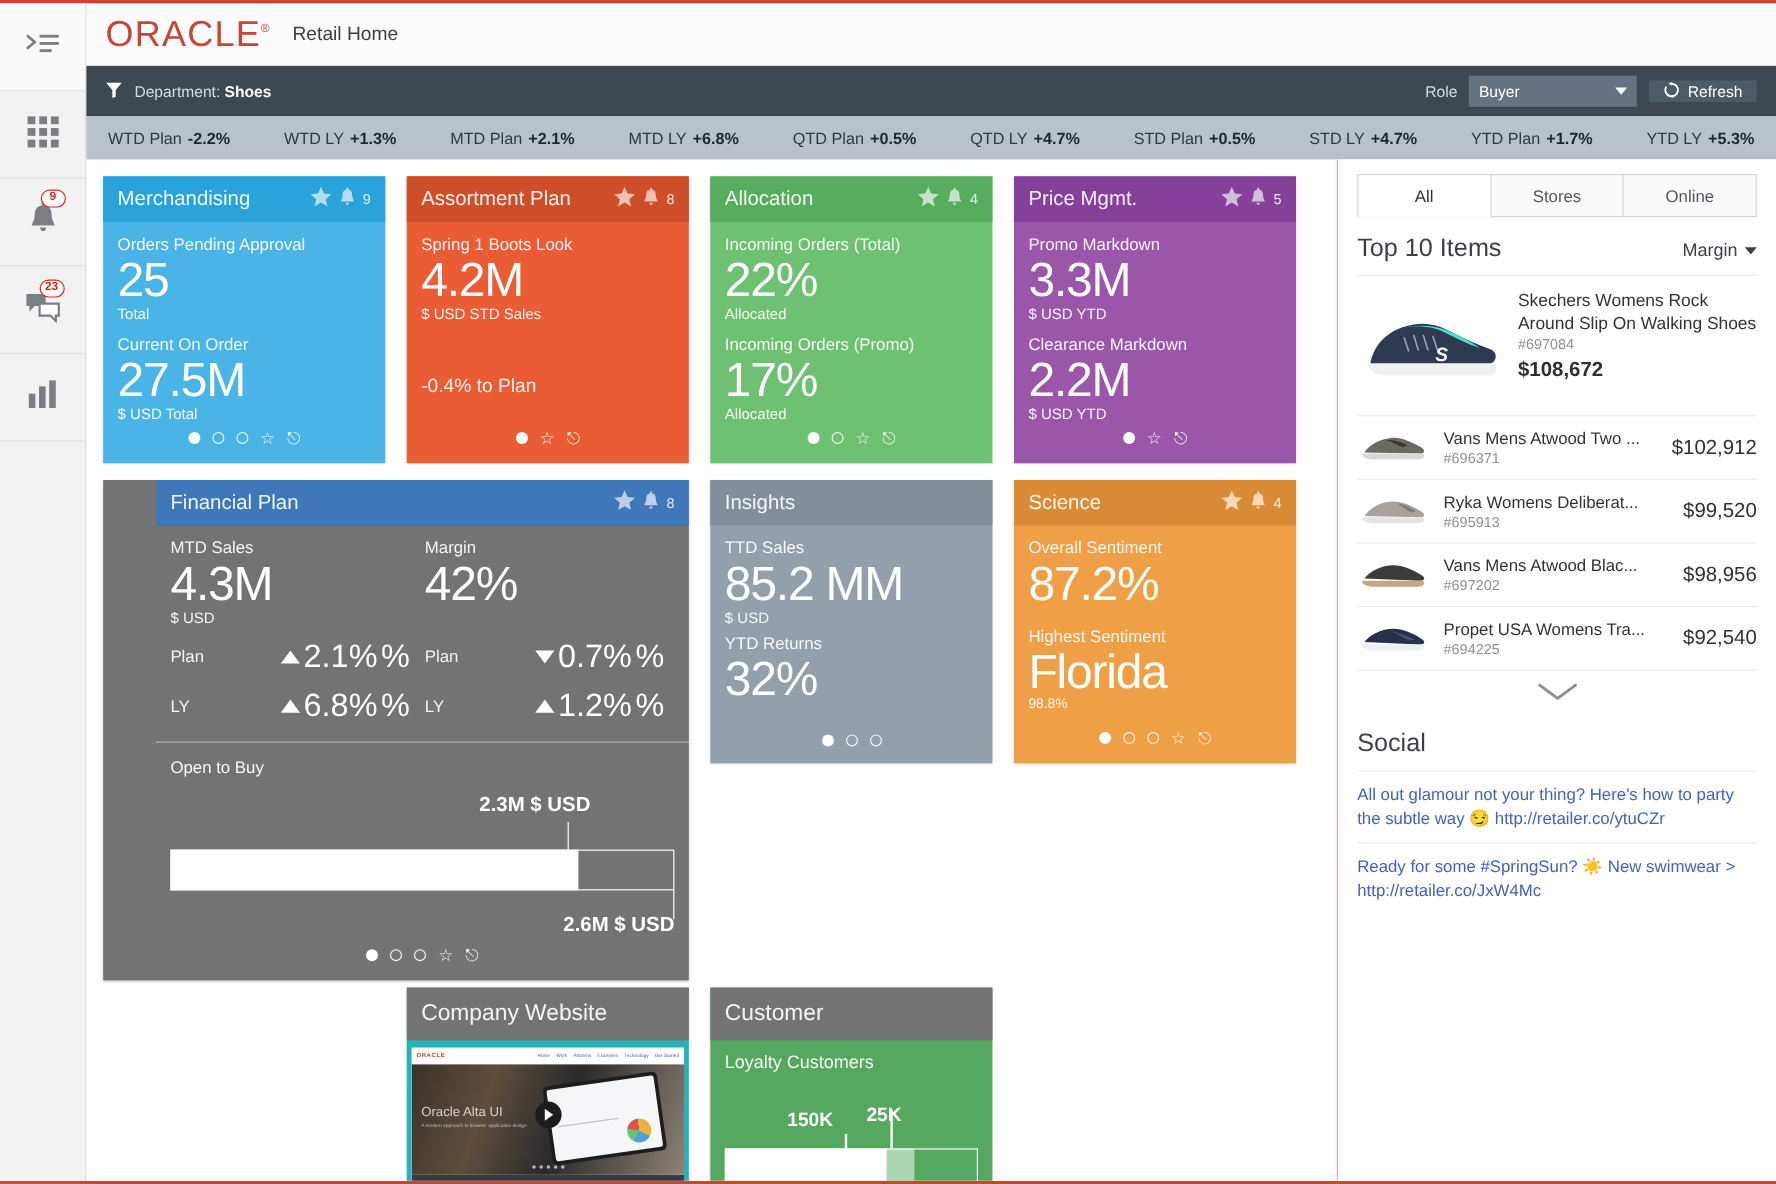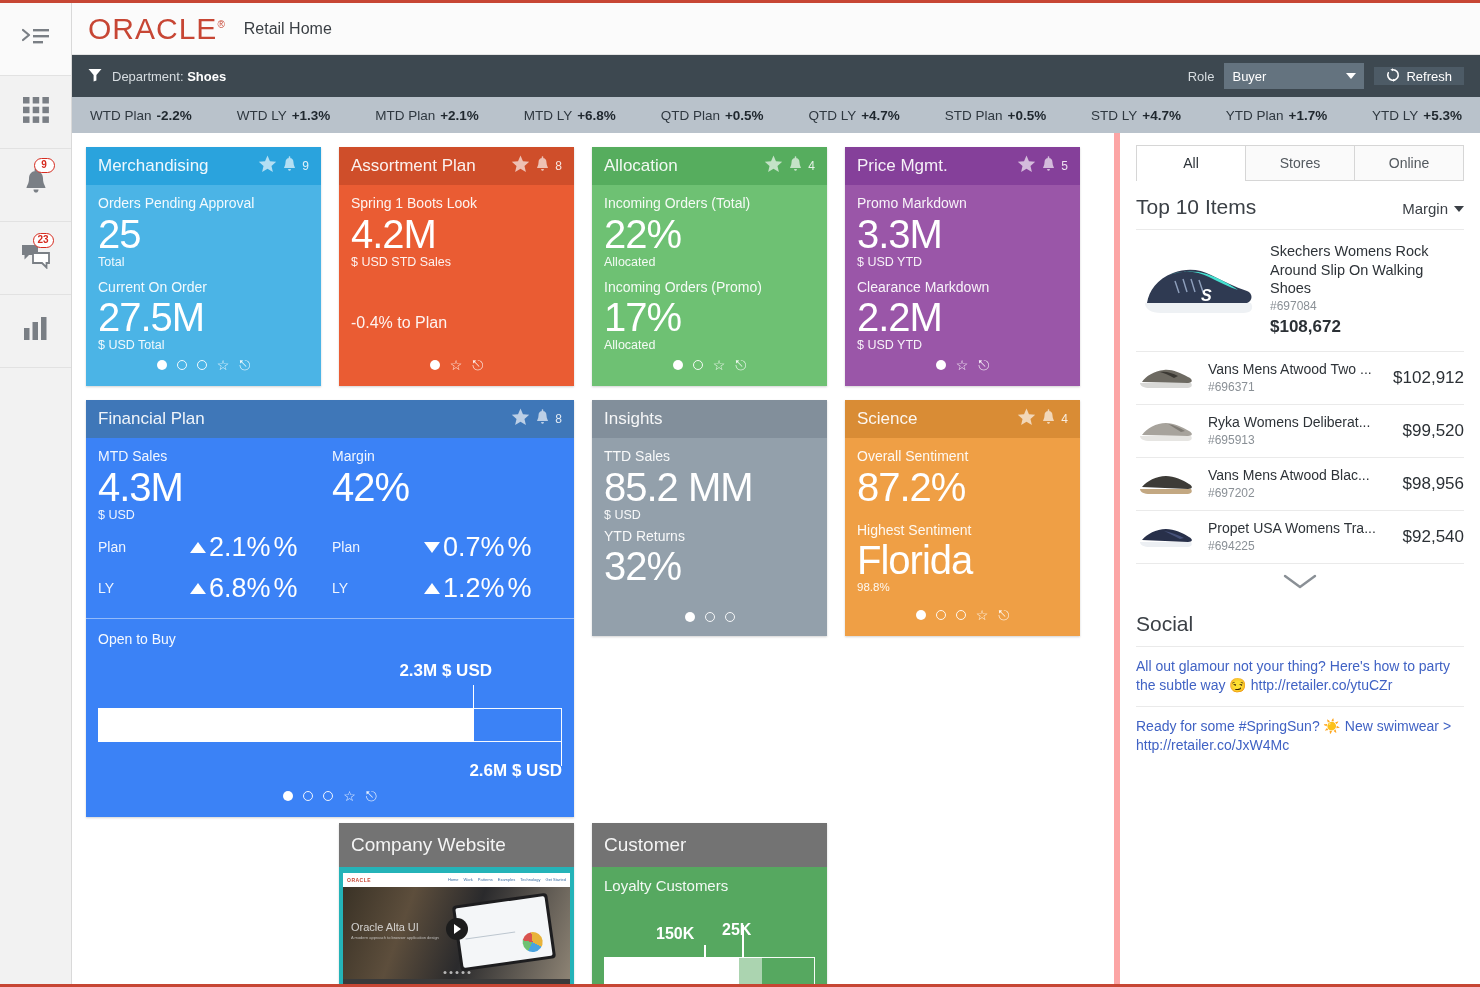--- a/index.html
+++ b/index.html
@@ -188,21 +188,21 @@
 
   
   .t-merch      { background: #4bb4e6; }
   .t-merch .tile-head { background: #2aa3dd; }
   .t-assort     { background: #ea5c33; }
   .t-assort .tile-head { background: #cf4e2a; }
   .t-alloc      { background: #6ec173; }
   .t-alloc .tile-head { background: #56ad5e; }
   .t-price      { background: #9a56a8; }
   .t-price .tile-head { background: #85409a; }
-  .t-fin        { background: #3b82f6; }
+  .t-fin        { background: #737373; padding-left: 44px; }
   .t-fin .tile-head { background: #3f77b8; }
   .t-insight    { background: #93a0ab; }
   .t-insight .tile-head { background: #828f9b; }
   .t-sci        { background: #ef9f45; }
   .t-sci .tile-head { background: #d98c35; }
   .t-web        { background: #24b3b8; }
   .t-web .tile-head { background: #737373; }
   .t-cust       { background: #56a860; }
   .t-cust .tile-head { background: #737373; }
 
@@ -304,21 +304,21 @@
   .wt-hero-text { position: absolute; left: 8px; top: 34px; color: #e8e8e8; }
   .wt-h1 { font-size: 11px; opacity: .85; }
   .wt-h2 { font-size: 4px; opacity: .7; margin-top: 2px; }
   .wt-dots { position: absolute; left: 50%; bottom: 5px; transform: translateX(-50%); display: flex; gap: 3px; }
   .wt-dots i { width: 3px; height: 3px; border-radius: 50%; background: rgba(255,255,255,.65); display: block; }
   .wt-strip { height: 14px; background: #3a3a3a; }
 
   
   .rightpanel {
     width: 366px; flex: 0 0 366px;
-    border-left: 6px solid #fca5a5;
+    border-left: 1px solid #fca5a5;
     display: flex; flex-direction: column;
     background: #fff;
     padding: 0 0 0 0;
     overflow: hidden;
   }
   .rp-inner { padding: 12px 16px 0 16px; display:flex; flex-direction:column; min-height:0; }
   .tabs { display: flex; border-bottom: 1px solid #d6d6d6; }
   .tab {
     flex: 1; text-align: center;
     padding: 9px 0;

